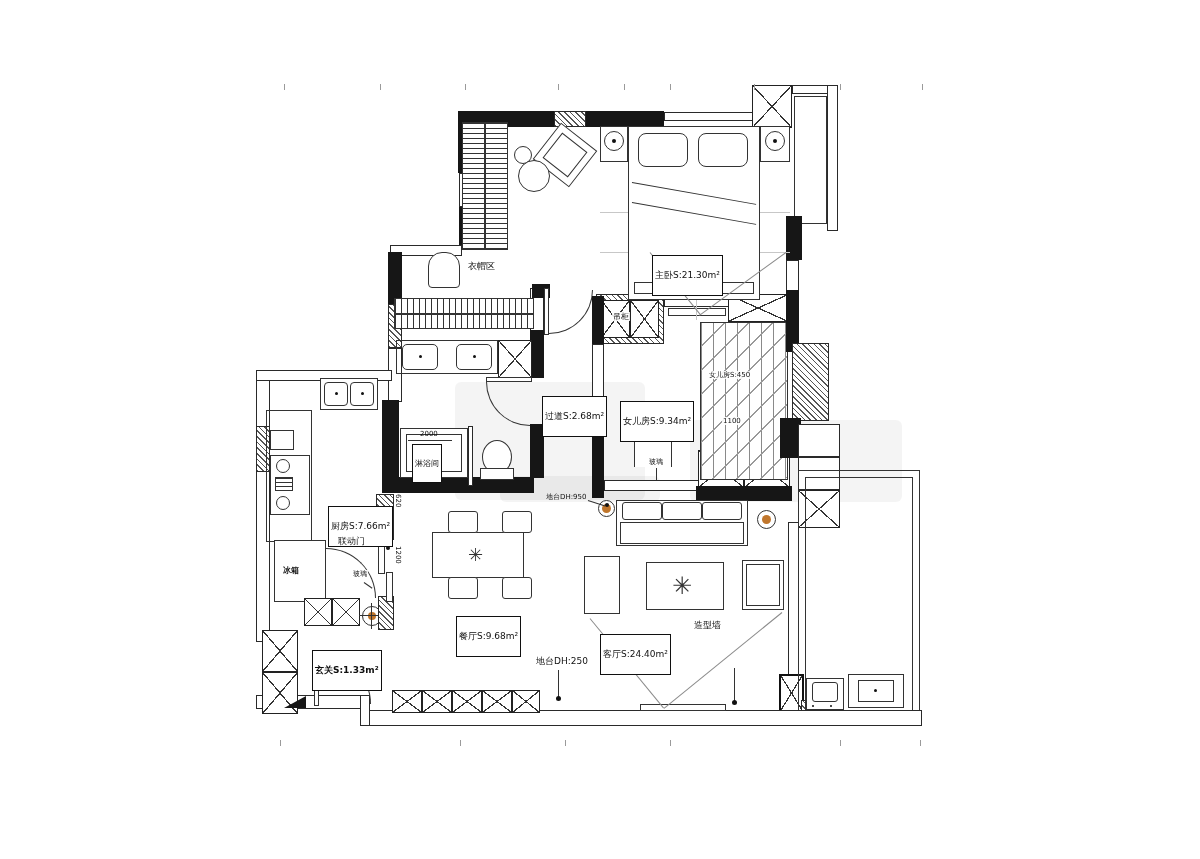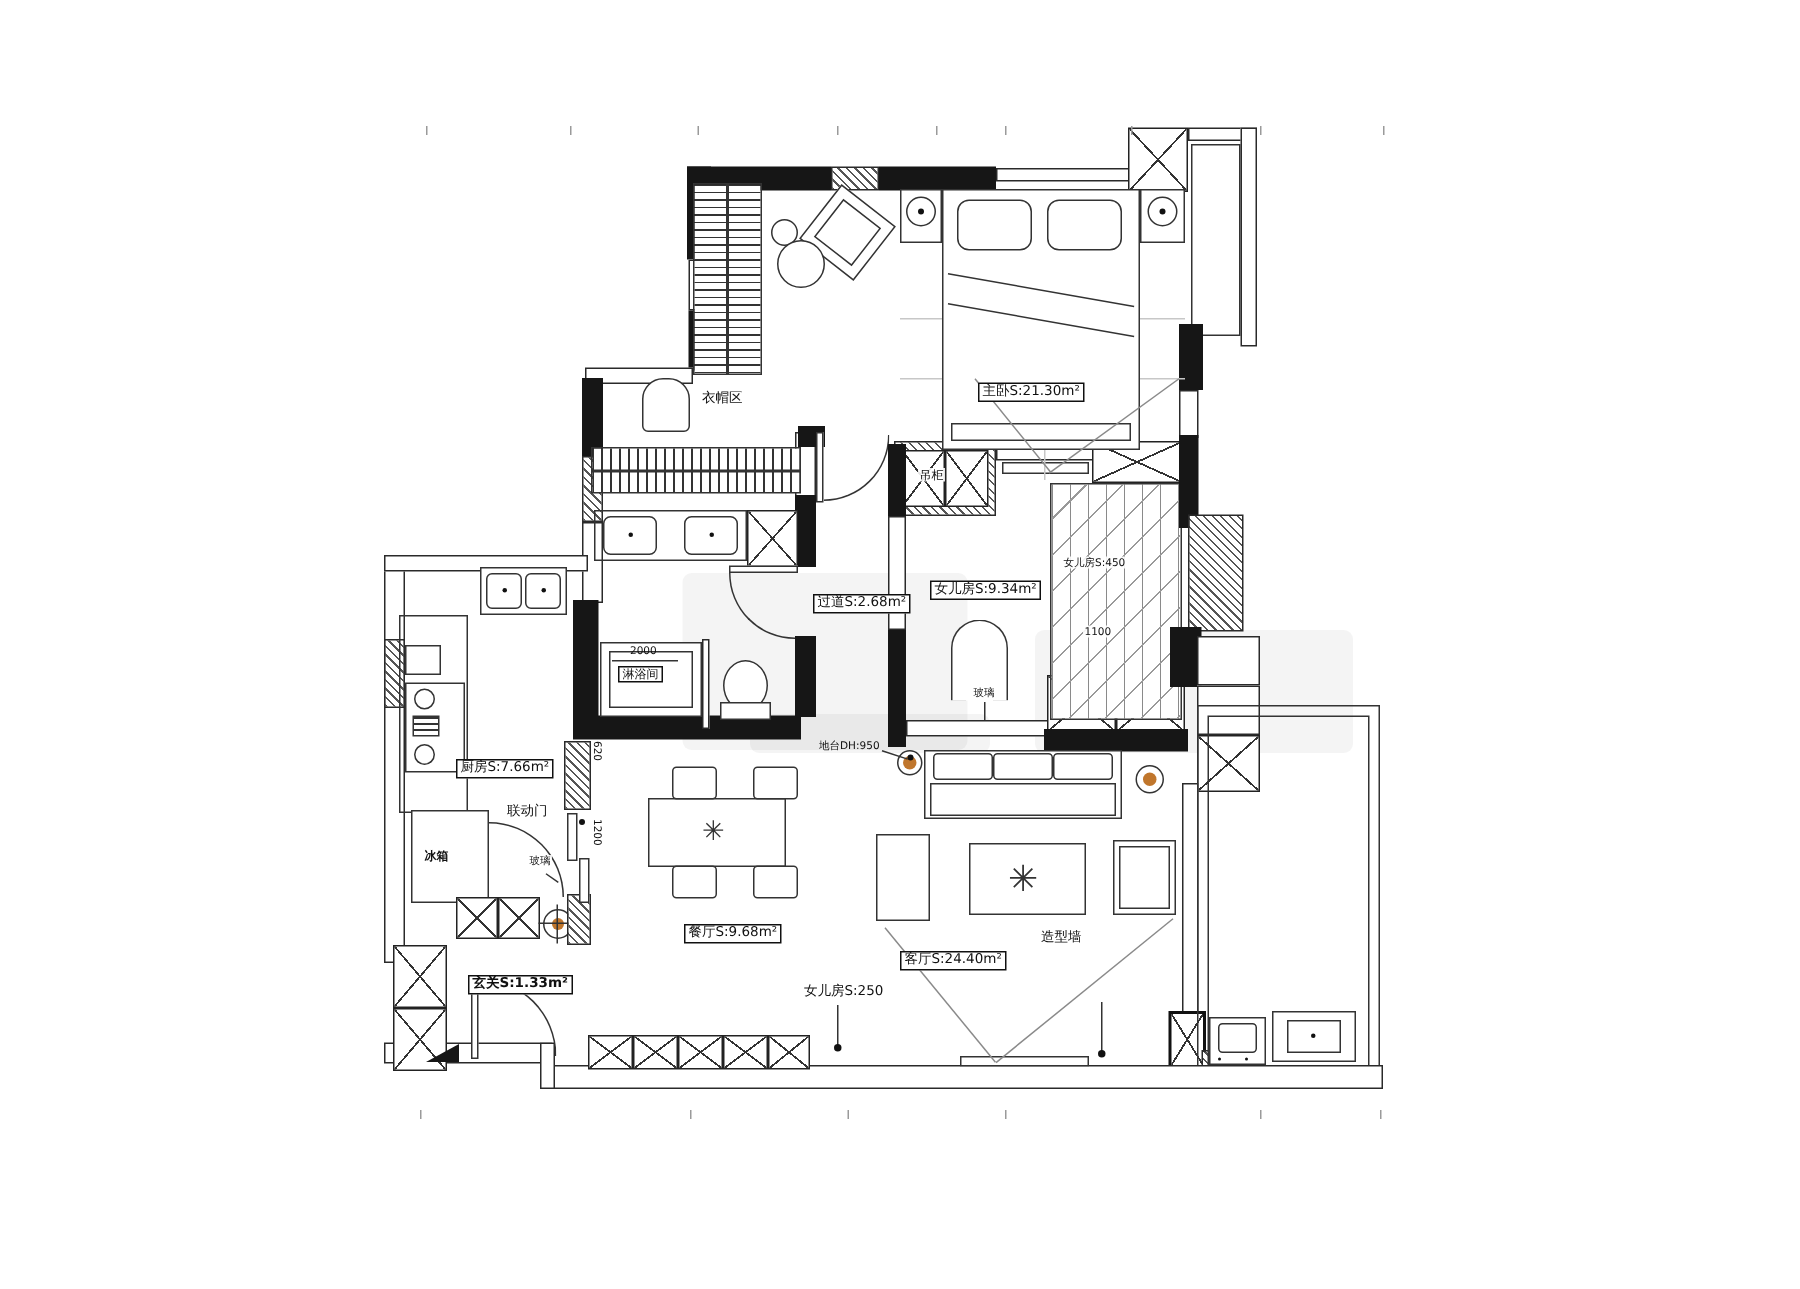--- a/index.html
+++ b/index.html
@@ -12,21 +12,21 @@
   .xb{border:1.4px solid #222;box-sizing:border-box;background:
       linear-gradient(to top right,transparent calc(50% - .6px),#333 calc(50% - .6px) calc(50% + .6px),transparent calc(50% + .6px)),
       linear-gradient(to bottom right,transparent calc(50% - .6px),#333 calc(50% - .6px) calc(50% + .6px),transparent calc(50% + .6px)),#fff}
   .f{border:1px solid #333;background:#fff;box-sizing:border-box}
   .o{border:1px solid #333;background:transparent;box-sizing:border-box}
   .c{border:1px solid #333;border-radius:50%;background:#fff;box-sizing:border-box}
   .line{background:#333}
   .gline{background:#c7c7c7}
   .sight{background:#8a8a8a}
   .lbl{font-size:9px;line-height:11px;white-space:nowrap;color:#101010}
-  .bx{border:1px solid #101010;background:#fff;padding:0 2px}
+  .bx{border:1px solid #101010;background:#fff;padding:14px 2px}
   .sm{font-size:8px;line-height:9px}
   .xs{font-size:7px;line-height:8px}
   .bgw{background:rgba(255,255,255,.88);padding:0 1px}
   .v{writing-mode:vertical-rl}
   .b{font-weight:bold}
   .rackv{border:1px solid #333;box-sizing:border-box;background:repeating-linear-gradient(180deg,#333 0 1px,#fff 1px 5px)}
   .rackh{border:1px solid #333;box-sizing:border-box;background:repeating-linear-gradient(90deg,#333 0 1px,#fff 1px 6px)}
   .tat{border:1px solid #333;box-sizing:border-box;background:repeating-linear-gradient(90deg,#8a8a8a 0 1px,#fff 1px 12px)}
   .tatd{background:repeating-linear-gradient(135deg,transparent 0 16px,#999 16px 17px)}
   .arc{border:0 solid #333;box-sizing:border-box;background:transparent}
@@ -239,37 +239,37 @@
   <div class="a dot" style="left:605px;top:503px;width:4px;height:4px"></div>
   <div class="a line" style="left:734px;top:668px;width:1px;height:34px"></div>
   <div class="a dot" style="left:732px;top:700px;width:5px;height:5px"></div>
   <div class="a line" style="left:558px;top:670px;width:1px;height:28px"></div>
   <div class="a dot" style="left:556px;top:696px;width:5px;height:5px"></div>
   <div class="a line" style="left:656px;top:468px;width:1px;height:12px"></div>
   <div class="a line" style="left:364px;top:582px;width:10px;height:1px;transform:rotate(35deg);transform-origin:left center"></div>
 
   <span class="a lbl" style="left:468px;top:261px">衣帽区</span>
   <span class="a lbl bx" style="left:652px;top:255px">主卧S:21.30m²</span>
-  <span class="a lbl bx" style="left:620px;top:387px">女儿房S:9.34m²</span>
+  <span class="a lbl bx" style="left:620px;top:401px">女儿房S:9.34m²</span>
   <span class="a lbl xs bgw" style="left:708px;top:371px">女儿房S:450</span>
   <span class="a lbl xs bgw" style="left:722px;top:417px">1100</span>
   <span class="a lbl bx" style="left:542px;top:396px">过道S:2.68m²</span>
   <span class="a lbl xs" style="left:420px;top:430px">2000</span>
   <span class="a lbl sm bx" style="left:412px;top:444px">淋浴间</span>
   <span class="a lbl xs bgw" style="left:648px;top:458px">玻璃</span>
   <span class="a lbl xs" style="left:546px;top:493px">地台DH:950</span>
-  <span class="a lbl bx" style="left:304px;top:506px">厨房S:7.66m²</span>
+  <span class="a lbl bx" style="left:328px;top:506px">厨房S:7.66m²</span>
   <span class="a lbl" style="left:338px;top:536px">联动门</span>
   <span class="a lbl xs bgw" style="left:352px;top:570px">玻璃</span>
   <span class="a lbl xs v" style="left:394px;top:494px">620</span>
   <span class="a lbl xs v" style="left:394px;top:546px">1200</span>
   <span class="a lbl bx" style="left:456px;top:616px">餐厅S:9.68m²</span>
   <span class="a lbl bx" style="left:600px;top:634px">客厅S:24.40m²</span>
   <span class="a lbl" style="left:694px;top:620px">造型墙</span>
-  <span class="a lbl" style="left:536px;top:656px">女儿房S:250</span>
+  <span class="a lbl" style="left:536px;top:656px">地台DH:250</span>
   <span class="a lbl bx b" style="left:312px;top:650px">玄关S:1.33m²</span>
 
   <div class="a tick" style="left:284px;top:84px;width:1px;height:6px"></div>
   <div class="a tick" style="left:380px;top:84px;width:1px;height:6px"></div>
   <div class="a tick" style="left:465px;top:84px;width:1px;height:6px"></div>
   <div class="a tick" style="left:558px;top:84px;width:1px;height:6px"></div>
   <div class="a tick" style="left:624px;top:84px;width:1px;height:6px"></div>
   <div class="a tick" style="left:670px;top:84px;width:1px;height:6px"></div>
   <div class="a tick" style="left:754px;top:84px;width:1px;height:6px"></div>
   <div class="a tick" style="left:840px;top:84px;width:1px;height:6px"></div>

